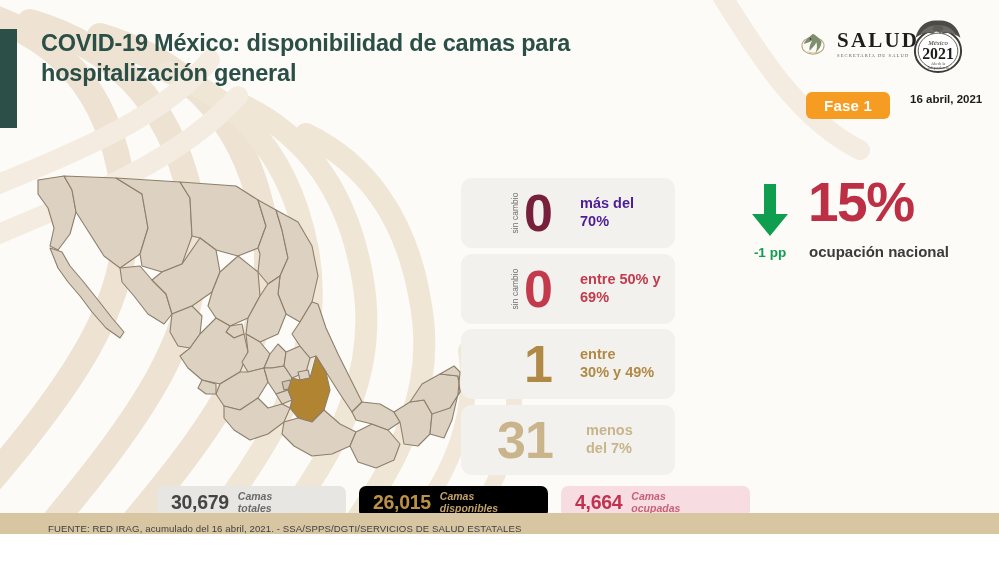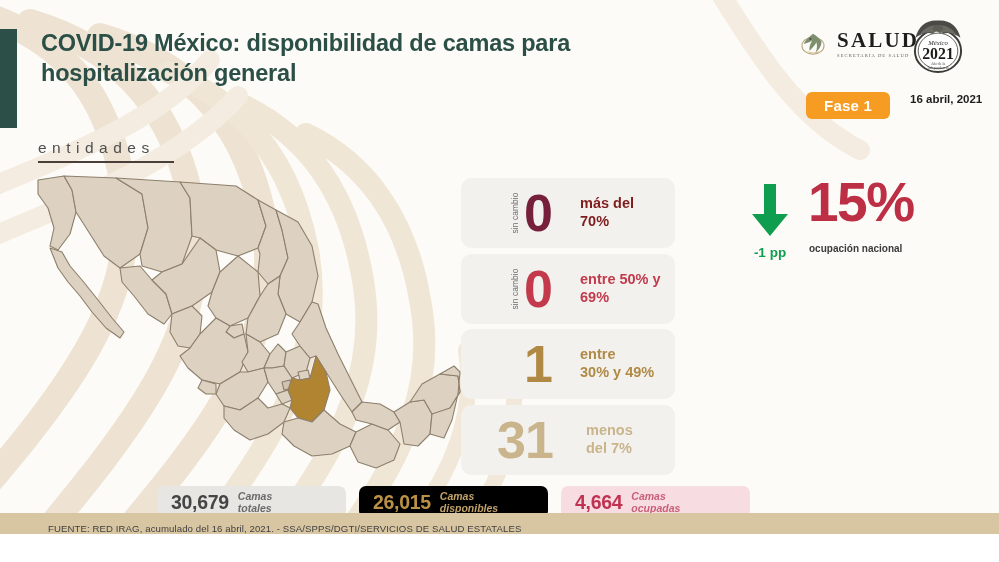--- a/index.html
+++ b/index.html
@@ -164,21 +164,21 @@
     line-height: 1;
     text-align: center;
     letter-spacing: -1px;
   }
   .boxlabel {
     font-size: 14.5px;
     font-weight: bold;
     line-height: 1.22;
   }
   .b1 .bignum { width: 66px; margin-left: 44px; color: #76203c; }
-  .b1 .boxlabel { margin-left: 9px; color: #7f1d1d; }
+  .b1 .boxlabel { margin-left: 9px; color: #4c1d95; }
   .b2 .bignum { width: 66px; margin-left: 44px; color: #c23a4c; }
   .b2 .boxlabel { margin-left: 9px; color: #c23a4c; }
   .b3 .bignum { width: 66px; margin-left: 44px; color: #b08a45; }
   .b3 .boxlabel { margin-left: 9px; color: #b08a45; }
   .b4 .bignum { width: 104px; margin-left: 12px; color: #c9b48c; }
   .b4 .boxlabel { margin-left: 9px; color: #c9b48c; }
 
   
   .arrowwrap {
     position: absolute;
@@ -198,21 +198,21 @@
     left: 808px; top: 175px;
     font-size: 55px;
     font-weight: bold;
     line-height: 1;
     color: #bc2f44;
     letter-spacing: -1.5px;
   }
   .pctlabel {
     position: absolute;
     left: 809px; top: 243px;
-    font-size: 10px;
+    font-size: 15px;
     font-weight: bold;
     color: #3b3b3b;
   }
 
   
   .pills {
     position: absolute;
     left: 157px; top: 486px;
     display: flex;
     align-items: center;
@@ -326,24 +326,20 @@
     <ellipse cx="50" cy="22" rx="8" ry="5" fill="#5d5d56"></ellipse>
     <text x="50" y="47" font-family="Liberation Serif, serif" font-size="10" font-style="italic" fill="#2c2c2a" text-anchor="middle">México</text>
     <text x="50" y="68" font-family="Liberation Serif, serif" font-size="24" font-weight="bold" fill="#1d1d1b" text-anchor="middle">2021</text>
     <text x="50" y="77" font-family="Liberation Serif, serif" font-size="5.5" fill="#3c3c3a" text-anchor="middle">Año de la</text>
     <text x="50" y="83.5" font-family="Liberation Serif, serif" font-size="5.5" fill="#3c3c3a" text-anchor="middle">Independencia</text>
   </svg>
 
   <div class="fase">Fase 1</div>
   <div class="fecha">16 abril, 2021</div>
 
-  <div class="entidades">
-    <div class="entidades-txt">entidades</div>
-    <div class="entidades-rule"></div>
-  </div>
 
   <svg class="map" viewBox="0 0 442 312">
     <g stroke="#8d7f6b" stroke-width="1.1" stroke-linejoin="round" fill="#ddd2c1">
 
       <path d="M18 8 L44 4 L52 18 L56 40 L50 62 L38 78 L30 74 L34 56 L28 36 L18 22 Z"></path>
 
       <path d="M30 76 L42 80 L50 94 L62 108 L78 128 L92 146 L104 160 L100 166 L86 156 L72 140 L60 124 L48 110 L38 96 Z"></path>
 
       <path d="M44 4 L96 6 L122 22 L128 56 L120 82 L100 96 L84 84 L70 62 L56 40 L52 18 Z"></path>
 

